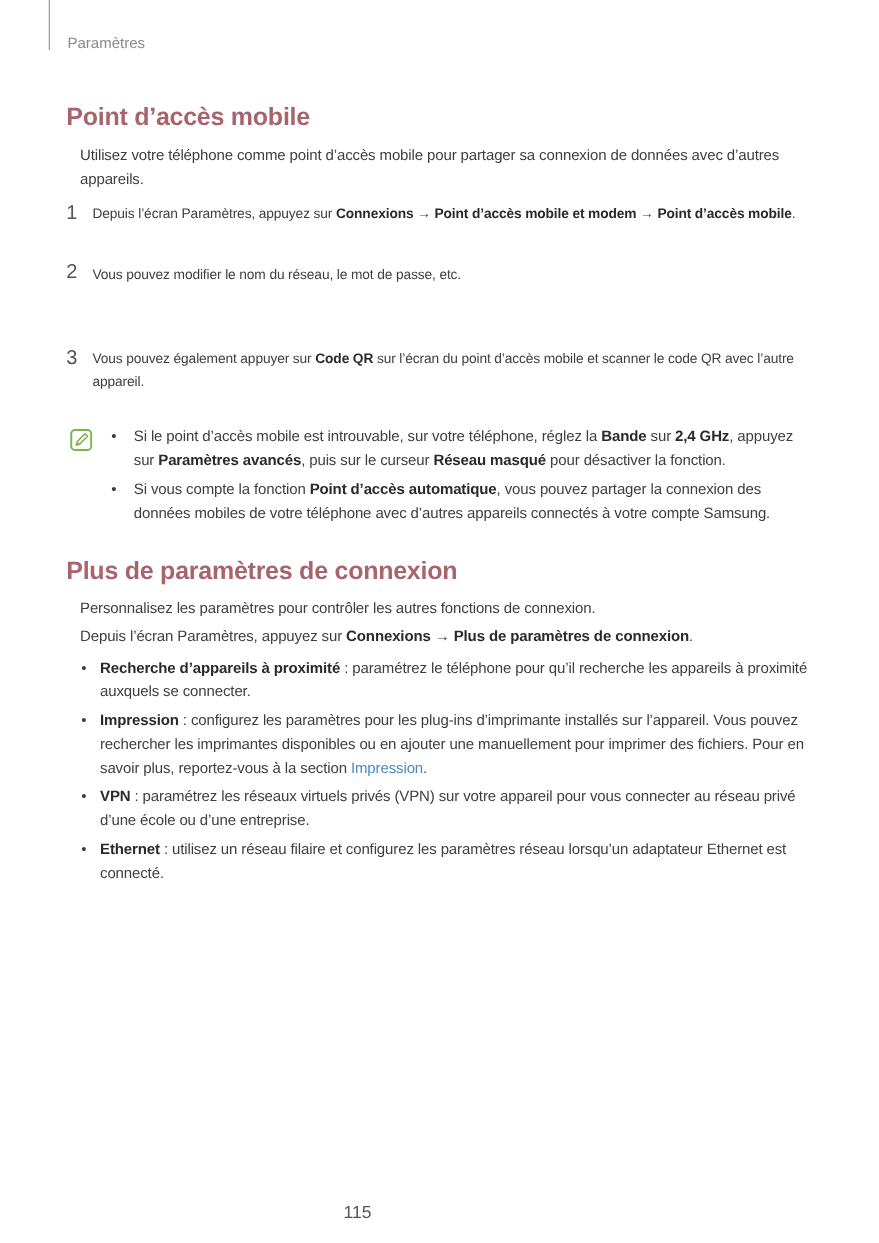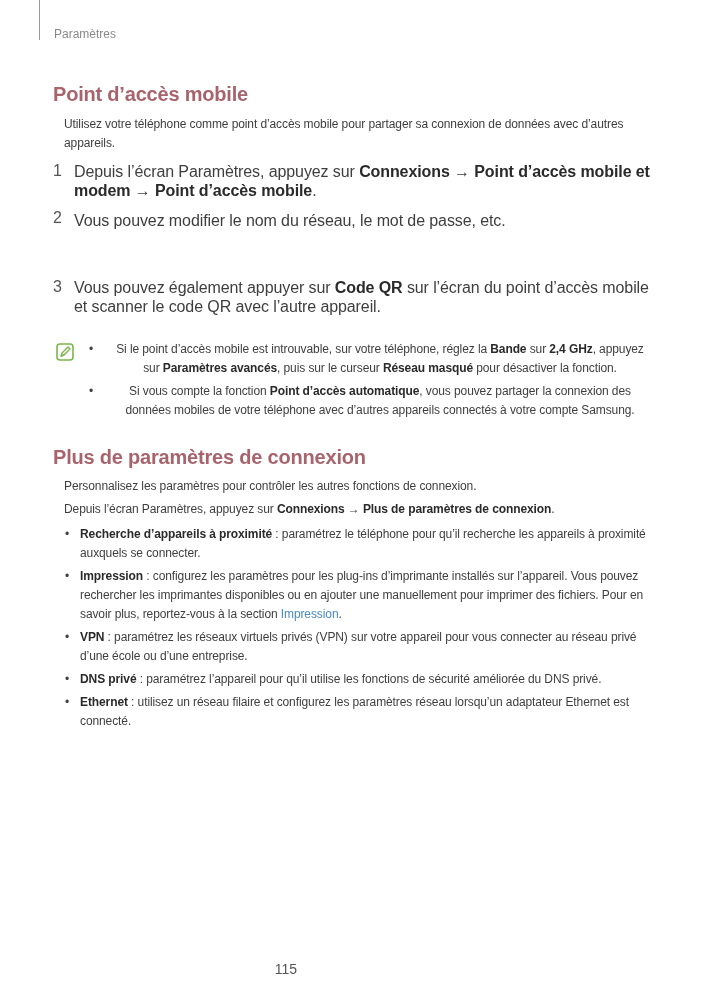--- a/index.html
+++ b/index.html
@@ -31,41 +31,41 @@
       letter-spacing: -0.1px;
     }
     .step {
       position: absolute; left: 53px; width: 600px;
     }
     .step-num {
       position: absolute; left: 0; top: -2px; font-size: 16px; color: #555;
       line-height: 22px;
     }
     .step-body {
-      margin-left: 21px; font-size: 16px; line-height: 19px; color: #3e3e3e;
+      margin-left: 21px; font-size: 11px; line-height: 19px; color: #3e3e3e;
       letter-spacing: -0.1px;
     }
     .step-body .line { display: block; margin-bottom: 0; }
     b { font-weight: bold; color: #2a2a2a; }
     .note {
       position: absolute; left: 53px; top: 340px; width: 600px;
     }
     .note-icon {
       position: absolute; left: 3px; top: 3px; width: 18px; height: 18px;
     }
     .bullets { list-style: none; }
     .bullet {
       position: relative; padding-left: 27px; font-size: 12px; line-height: 19px;
       color: #3e3e3e; letter-spacing: -0.1px; margin-bottom: 4px;
     }
     .bullet::before {
       content: "\2022"; position: absolute; left: 12px; top: 0; color: #3e3e3e;
     }
     .note .bullets { margin-left: 26px; }
-    .note .bullet { padding-left: 28px; text-align: center; }
+    .note .bullet { padding-left: 28px; }
     .note .bullet::before { left: 10px; }
     .link { color: #4a8ac4; }
     .hotspot-icon {
       display: inline-block; width: 16px; height: 16px; vertical-align: -3px;
       margin: 0 2px;
     }
     .page-number {
       position: absolute; left: 0; width: 572px; top: 960px; text-align: center;
       font-size: 14px; color: #555; line-height: 18px;
     }
@@ -113,17 +113,16 @@
 </div>
 
 <h1 class="h1" style="top:444px;">Plus de paramètres de connexion</h1>
 <p class="para" style="top:477px;">Personnalisez les paramètres pour contrôler les autres fonctions de connexion.</p>
 <p class="para" style="top:500px;"><span>Depuis l’écran Paramètres, appuyez sur </span><b>Connexions</b><span> → </span><b>Plus de paramètres de connexion</b><span>.</span></p>
 
 <ul class="bullets" style="position:absolute; left:53px; top:525px; width:600px;">
   <li class="bullet"><b>Recherche d’appareils à proximité</b><span> : paramétrez le téléphone pour qu’il recherche les appareils à proximité auxquels se connecter.</span></li>
   <li class="bullet"><b>Impression</b><span> : configurez les paramètres pour les plug-ins d’imprimante installés sur l’appareil. Vous pouvez rechercher les imprimantes disponibles ou en ajouter une manuellement pour imprimer des fichiers. Pour en savoir plus, reportez-vous à la section </span><span class="link">Impression</span><span>.</span></li>
   <li class="bullet"><b>VPN</b><span> : paramétrez les réseaux virtuels privés (VPN) sur votre appareil pour vous connecter au réseau privé d’une école ou d’une entreprise.</span></li>
-  <li class="bullet"><b>DNS privé</b><span> : paramétrez l’appareil pour qu’il utilise les fonctions de sécurité améliorée du DNS privé.</span></li>
   <li class="bullet"><b>Ethernet</b><span> : utilisez un réseau filaire et configurez les paramètres réseau lorsqu’un adaptateur Ethernet est connecté.</span></li>
 </ul>
 
 <div class="page-number">115</div>
 
 </body></html>

